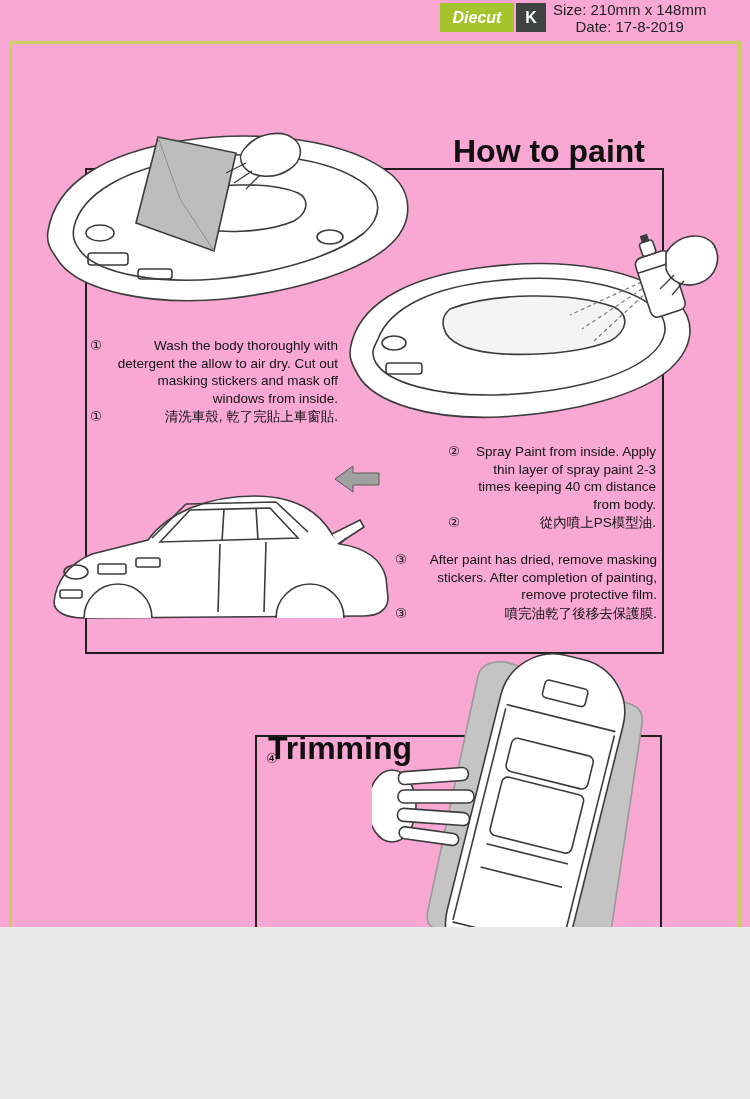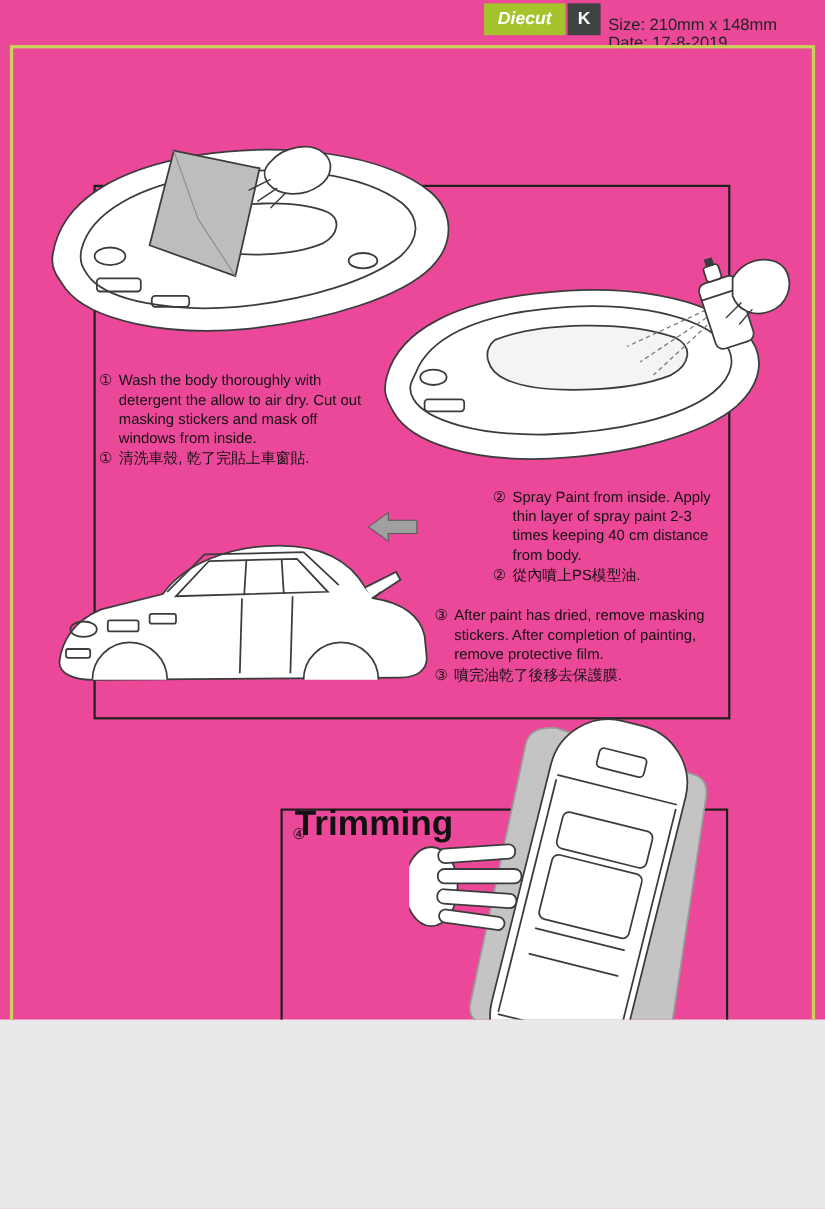--- a/index.html
+++ b/index.html
@@ -1,64 +1,65 @@
 <!DOCTYPE html>
 <html><head>
 <meta charset="utf-8">
 <style>
   html,body{margin:0;padding:0;background:#e9e9e9;}
   .page{
     position:relative;width:750px;height:927px;margin:0 auto;
-    background:#ec4899;overflow:hidden;
+    background:#f9a8d4;overflow:hidden;
     font-family:"Liberation Sans","DejaVu Sans",sans-serif;color:#1c1c1c;
   }
   
   .hdr-badge{
     position:absolute;display:flex;align-items:center;justify-content:center;
     font-weight:bold;font-style:italic;color:#fff;font-size:16px;
   }
   .badge-diecut{left:440px;top:3px;width:74px;height:29px;background:#a4c32d;}
   .badge-k{left:516px;top:3px;width:30px;height:29px;background:#3f4442;font-style:normal;}
-  .hdr-meta{position:absolute;left:553px;top:14px;font-size:15px;line-height:17px;color:#222;}
+  .hdr-meta{position:absolute;left:553px;top:1px;font-size:15px;line-height:17px;color:#222;text-align:center;}
   
   .outer-frame{
     position:absolute;left:9px;top:41px;width:726px;height:1046px;
     border:3px solid #c9d35b;
   }
   .black-box{position:absolute;border:2px solid #1f1f1f;background:transparent;}
   .paint-box{left:85px;top:168px;width:575px;height:482px;}
   .trim-box{left:255px;top:735px;width:403px;height:282px;}
   
   .big-title{position:absolute;font-weight:bold;color:#111;letter-spacing:0px;}
   .paint-title{left:453px;top:133px;font-size:32px;}
   .trim-title{left:268px;top:692px;font-size:32px;margin-top:38px;}
   
   .step{position:absolute;font-size:13.5px;line-height:1.3;color:#111;}
   .step .line{display:flex;margin-bottom:1px;}
   .step .num{flex:0 0 16px;margin-right:2px;}
-  .step .txt{flex:1;}
+  .step .txt{flex:1;text-align:right;}
   
   .illus{position:absolute;}
   .illus svg{display:block;}
 </style>
 </head>
 <body>
 
 <div class="page">
 
   <div class="hdr-badge badge-diecut">Diecut</div>
   <div class="hdr-badge badge-k">K</div>
   <div class="hdr-meta">
     <div>Size: 210mm x 148mm</div>
     <div>Date: 17-8-2019</div>
   </div>
 
   <div class="outer-frame"></div>
 
   <div class="black-box paint-box"></div>
+  <div class="big-title paint-title">How to paint</div>
 
   <div class="illus" style="left:30px;top:103px;">
     <svg width="400" height="235" viewBox="0 0 400 235" fill="none" stroke="#3c3c3c" stroke-width="1.6">
       <path d="M18,128 C26,78 78,50 150,38 C230,26 318,36 362,72 C382,90 384,118 362,140 C336,166 270,188 195,196 C120,203 52,188 30,160 C20,146 16,140 18,128 Z" fill="#ffffff"></path>
       <path d="M44,124 C52,90 96,66 158,56 C228,46 300,54 336,82 C352,96 352,114 334,130 C306,152 250,170 186,176 C124,181 70,170 52,150 C44,140 42,134 44,124 Z" fill="#ffffff"></path>
       <path d="M150,92 C180,80 240,78 268,90 C280,96 278,110 264,118 C236,130 184,132 160,122 C146,116 140,100 150,92 Z"></path>
       <rect x="58" y="150" width="40" height="12" rx="3"></rect>
       <rect x="108" y="166" width="34" height="10" rx="3"></rect>
       <ellipse cx="70" cy="130" rx="14" ry="8"></ellipse>
       <ellipse cx="300" cy="134" rx="13" ry="7"></ellipse>

